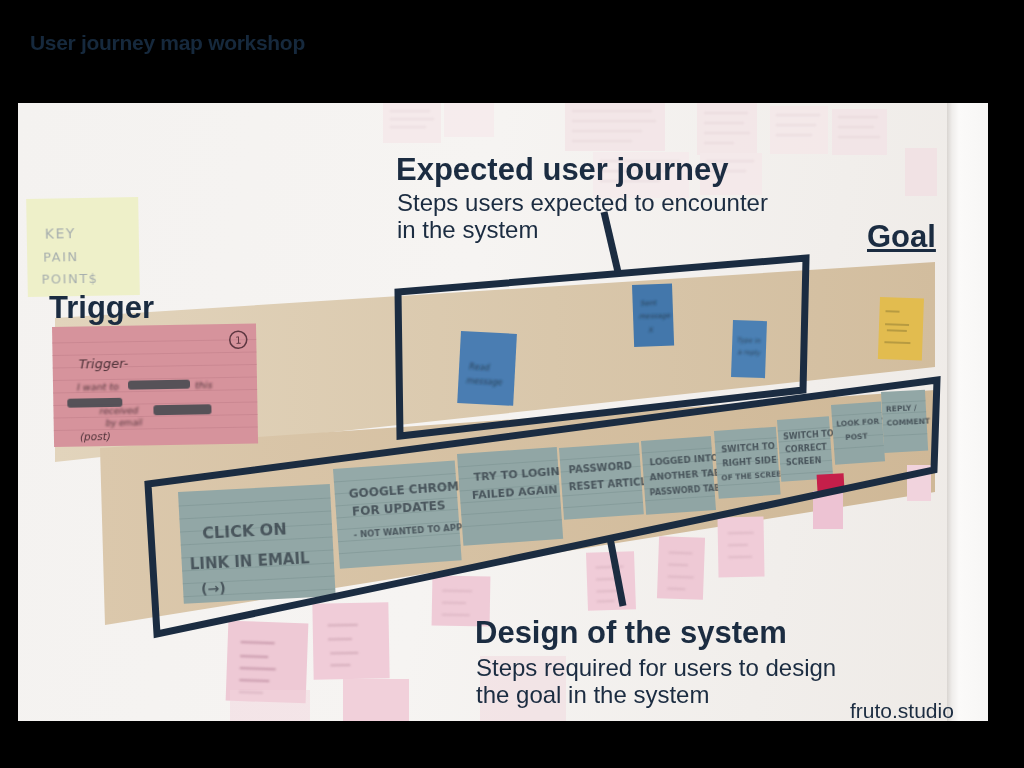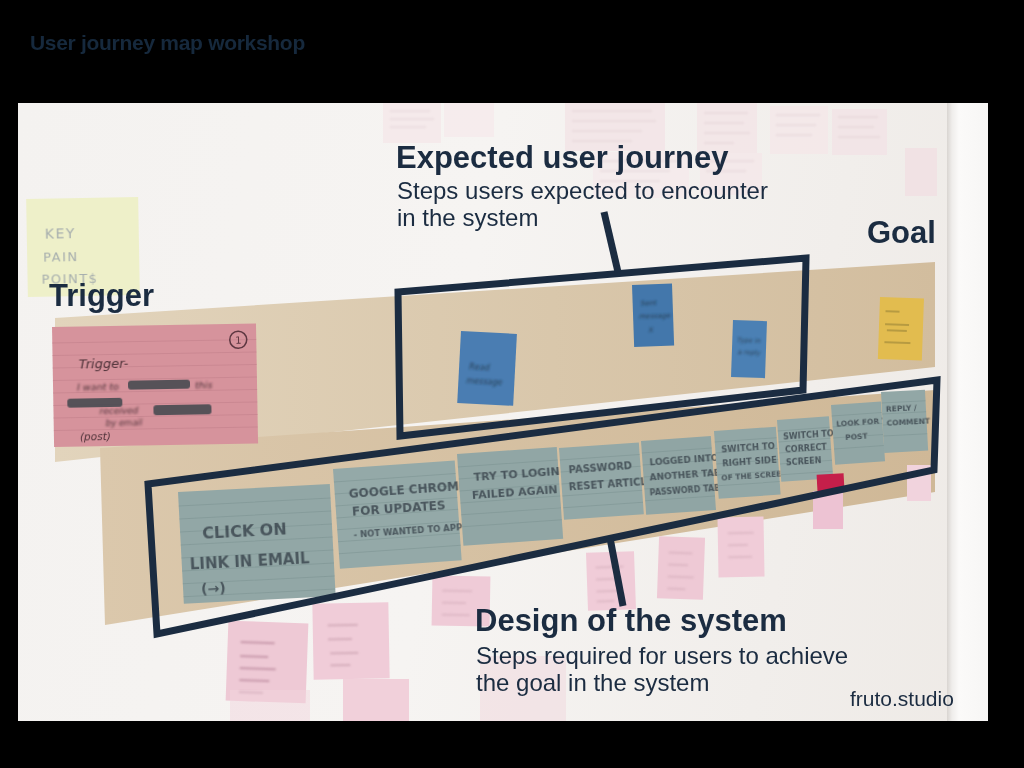--- a/index.html
+++ b/index.html
@@ -6,27 +6,27 @@
   #stage{position:relative;width:1024px;height:768px;background:#000;overflow:hidden;
          font-family:"Liberation Sans",sans-serif;}
   .hdr{position:absolute;color:#16293d;font-weight:700;font-size:21px;letter-spacing:-0.3px;white-space:nowrap;text-align:center;}
   #slide-title{left:30px;top:31px;}
   #slide-subtitle{left:30px;top:58px;}
   #photo{position:absolute;left:18px;top:103px;width:970px;height:618px;overflow:hidden;
          background:linear-gradient(100deg,#f4f2f0 0%,#f6f4f2 45%,#f1eeeb 78%,#eeeae6 100%);}
   #door{position:absolute;left:929px;top:0;width:41px;height:618px;
         background:linear-gradient(90deg,#d9d5d1 0px,#efedeb 5px,#fbfaf9 12px,#f7f6f5 100%);}
   svg{position:absolute;left:0;top:0;}
-  .t{position:absolute;color:#1b2c41;white-space:nowrap;line-height:1.2;}
+  .t{position:absolute;color:#1b2c41;white-space:nowrap;line-height:1.2;margin-top:12px;}
   .big{font-size:31px;font-weight:700;}
   .desc{font-size:24px;font-weight:400;}
   #expected-title{left:378px;top:36px;}
   #expected-desc1{left:379px;top:74px;}
   #expected-desc2{left:379px;top:101px;text-align:right;}
-  #goal-label{left:849px;top:111px;}
+  #goal-label{left:849px;top:103px;text-decoration:underline;}
   #trigger-label{left:31px;top:174px;}
   #design-title{left:457px;top:499px;}
   #design-desc1{left:458px;top:539px;}
   #design-desc2{left:458px;top:566px;}
   #credit{left:832px;top:583px;font-size:21px;}
 </style>
 </head>
 <body>
 
 <div id="stage">
@@ -293,17 +293,17 @@
         <line x1="592" y1="435" x2="605" y2="503"></line>
       </g>
     </svg>
 
     <div id="expected-title" class="t big">Expected user journey</div>
     <div id="expected-desc1" class="t desc">Steps users expected to encounter</div>
     <div id="expected-desc2" class="t desc">in the system</div>
     <div id="goal-label" class="t big">Goal</div>
     <div id="trigger-label" class="t big">Trigger</div>
     <div id="design-title" class="t big">Design of the system</div>
-    <div id="design-desc1" class="t desc">Steps required for users to achieve</div>
+    <div id="design-desc1" class="t desc">Steps required for users to design</div>
     <div id="design-desc2" class="t desc">the goal in the system</div>
     <div id="credit" class="t">fruto.studio</div>
   </div>
 </div>
 
 </body></html>

